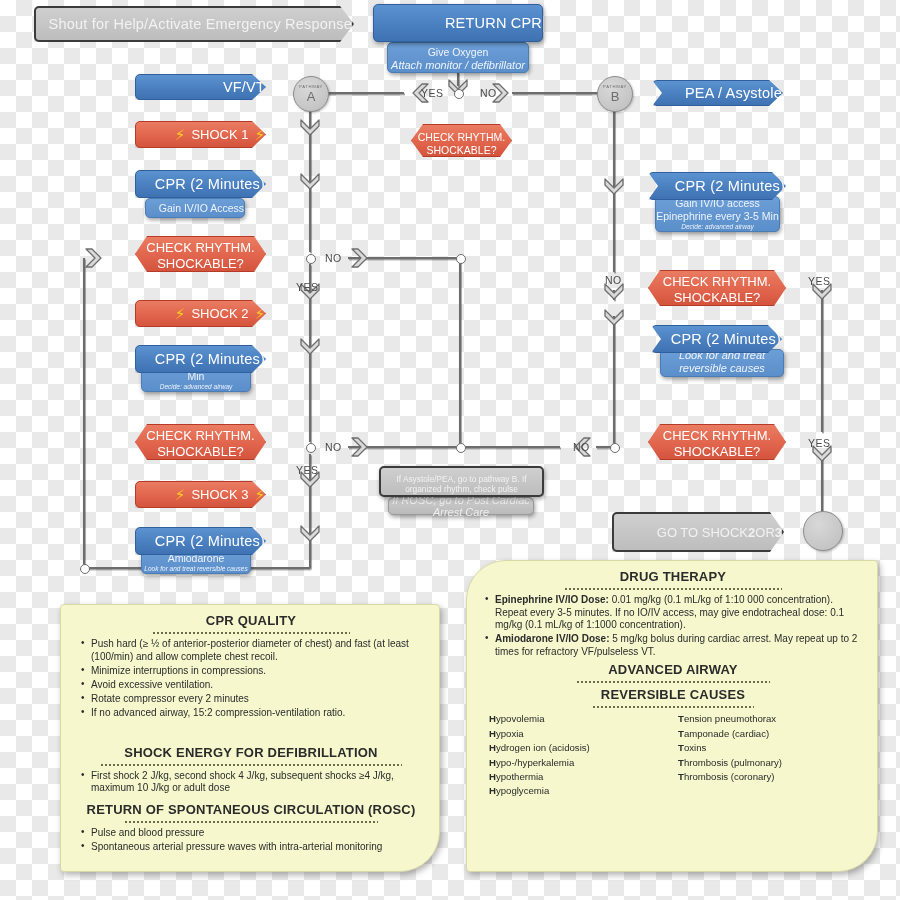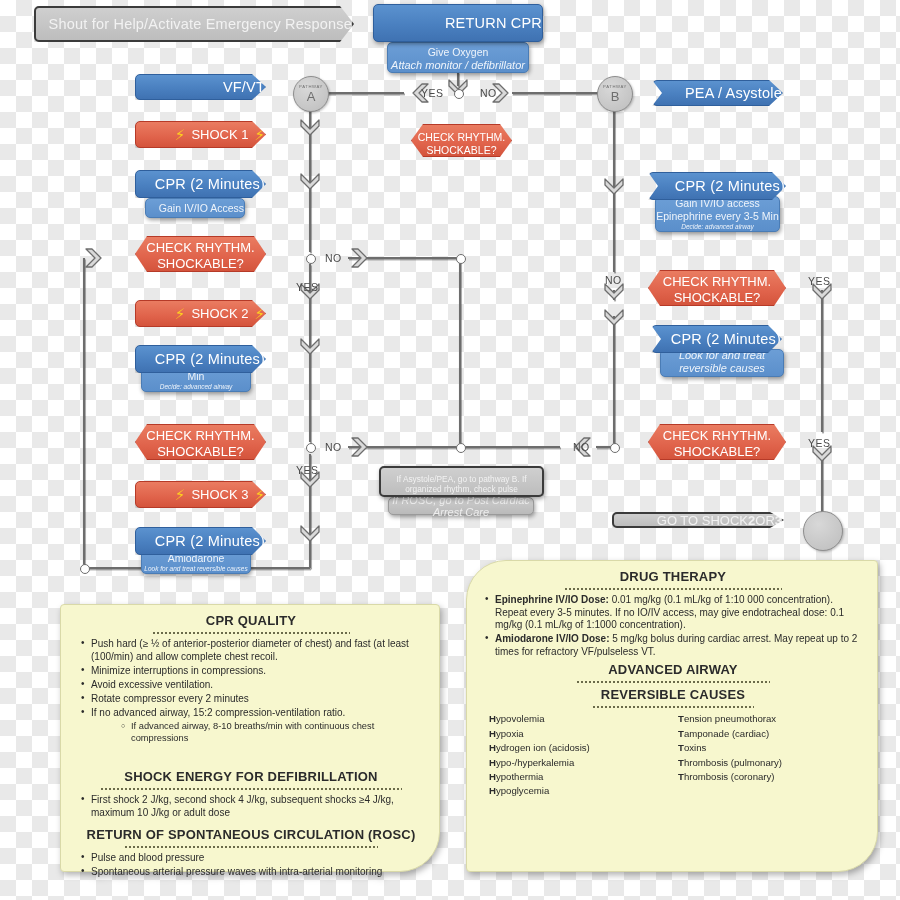--- a/index.html
+++ b/index.html
@@ -312,21 +312,21 @@
   </div>
   <div class="fbox blue notch-left pt-right t-lg" style="left:651px;top:325px;width:131px;height:28px;">
     <span>CPR (2 Minutes)</span>
   </div>
 
   <div class="fbox red chev" style="left:648px;top:424px;width:138px;height:36px;flex-direction:column;line-height:1.18;">
     <span class="t-md">CHECK RHYTHM.</span>
     <span class="t-md">SHOCKABLE?</span>
   </div>
 
-  <div class="fbox gray pt-right t-md" style="left:612px;top:512px;width:172px;height:16px;">
+  <div class="fbox gray pt-right t-md" style="left:612px;top:512px;width:172px;height:40px;">
     <span>GO TO SHOCK </span>
       <span class="bold">2</span>
       <span> OR </span>
       <span class="bold">3</span>
   </div>
 
   <span class="lbl" style="left:605px;top:274px;">NO</span>
   <span class="lbl" style="left:808px;top:275px;">YES</span>
   <span class="lbl" style="left:573px;top:441px;">NO</span>
   <span class="lbl" style="left:808px;top:437px;">YES</span>
@@ -334,21 +334,20 @@
   <div class="panel" style="left:60px;top:604px;width:380px;height:268px;border-radius:4px 4px 40px 4px;padding:8px 12px 6px 14px;">
     <div id="panel-left-sections">
         <h3>CPR QUALITY</h3>
         <div class="dots" style="width: 56%;"></div>
         <ul>
           <li>Push hard (≥ ½ of anterior-posterior diameter of chest) and fast (at least (100/min) and allow complete chest recoil.</li>
           <li>Minimize interruptions in compressions.</li>
           <li>Avoid excessive ventilation.</li>
           <li>Rotate compressor every 2 minutes</li>
           <li>If no advanced airway, 15:2 compression-ventilation ratio.</li>
-          <li class="sub">If advanced airway, 8-10 breaths/min with continuous chest compressions</li>
         </ul>
         <h3 style="margin-top: 25px;">SHOCK ENERGY FOR DEFIBRILLATION</h3>
         <div class="dots" style="width: 86%;"></div>
         <ul>
           <li>First shock 2 J/kg, second shock 4 J/kg, subsequent shocks ≥4 J/kg, maximum 10 J/kg or adult dose</li>
         </ul>
         <h3 style="margin-top: 7px;">RETURN OF SPONTANEOUS CIRCULATION (ROSC)</h3>
         <div class="dots" style="width: 72%;"></div>
         <ul>
           <li>Pulse and blood pressure</li>

